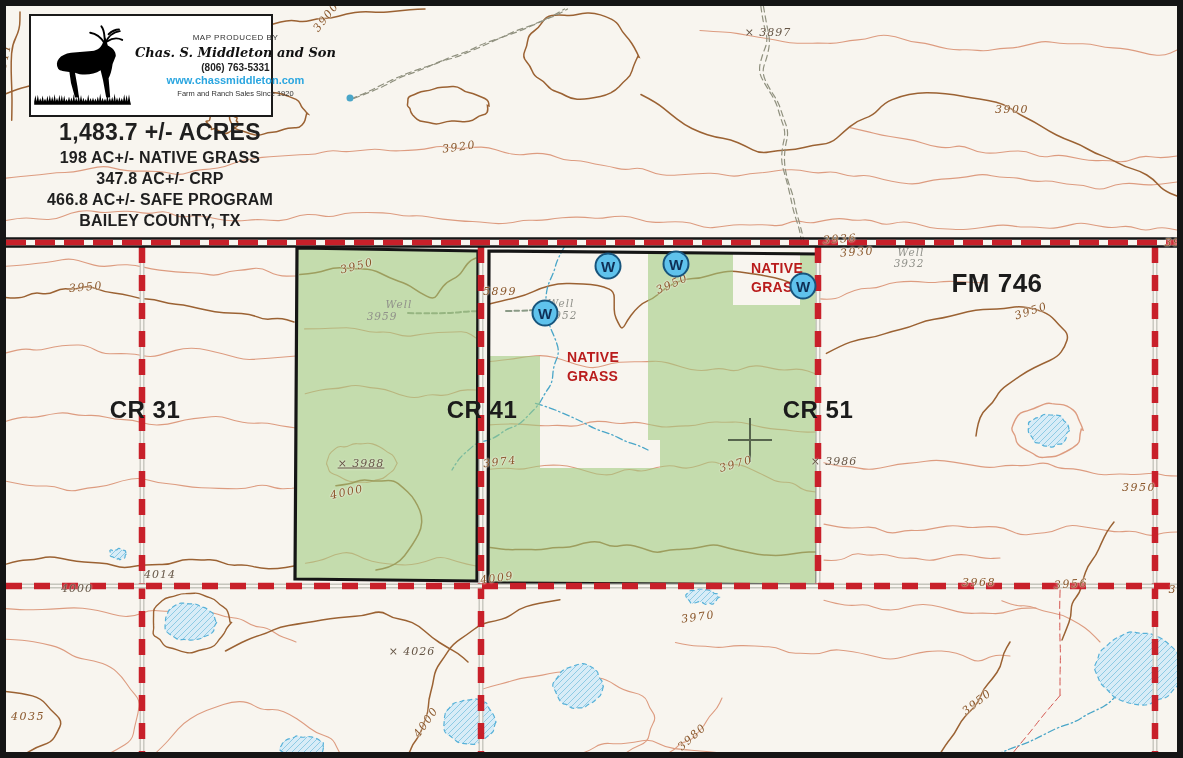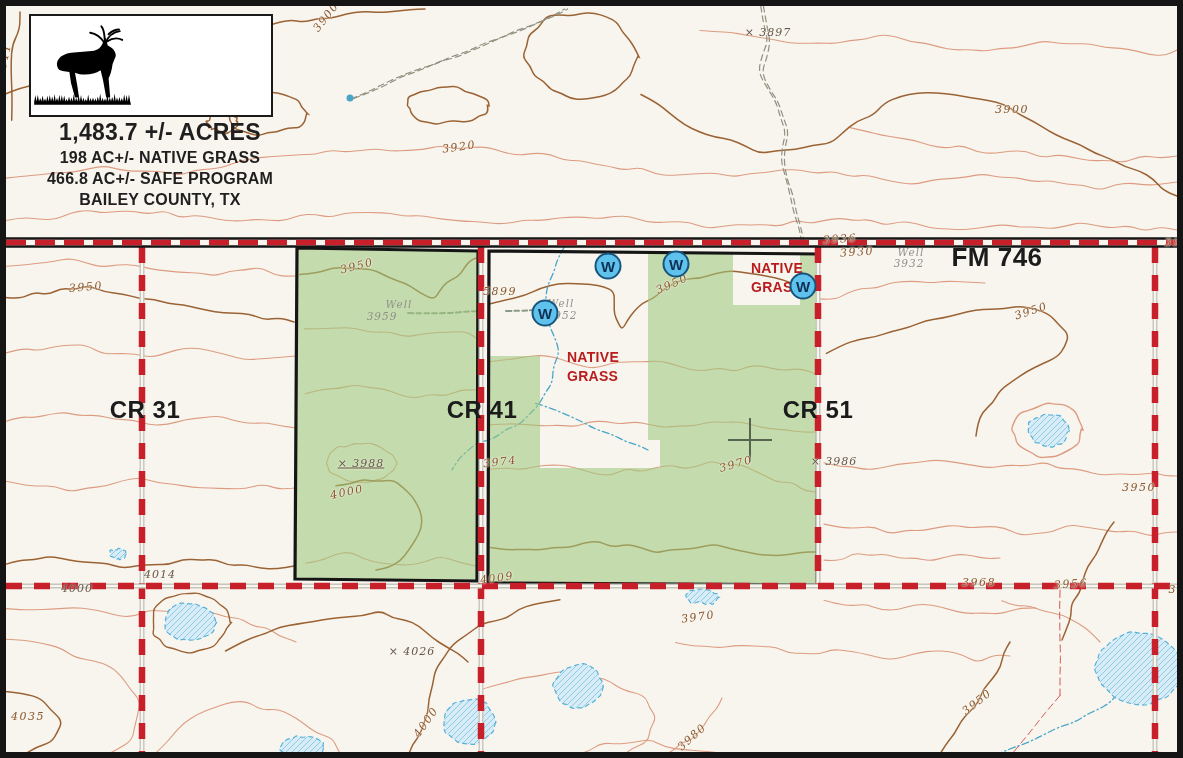--- a/index.html
+++ b/index.html
@@ -198,21 +198,21 @@
       <div class="lbl idx" style="left: 1177px; top: 589px;">39</div>
       <div class="lbl idx" style="left: 698px; top: 617px; transform: translate(-50%, -50%) rotate(-8deg);">3970</div>
       <div class="lbl spot" style="left: 412px; top: 651px;">× 4026</div>
       <div class="lbl idx" style="left: 28px; top: 716px;">4035</div>
       <div class="lbl idx" style="left: 426px; top: 722px; transform: translate(-50%, -50%) rotate(-55deg);">4000</div>
       <div class="lbl idx" style="left: 692px; top: 737px; transform: translate(-50%, -50%) rotate(-42deg);">3980</div>
       <div class="lbl idx" style="left: 977px; top: 702px; transform: translate(-50%, -50%) rotate(-38deg);">3950</div>
       <div class="lbl road-label" style="left: 145px; top: 410px;">CR 31</div>
       <div class="lbl road-label" style="left: 482px; top: 410px;">CR 41</div>
       <div class="lbl road-label" style="left: 818px; top: 410px;">CR 51</div>
-      <div class="lbl road-label fm-label" style="left: 997px; top: 257px;">FM 746</div>
+      <div class="lbl road-label fm-label" style="left: 997px; top: 283px;">FM 746</div>
       <div class="lbl ng" style="left: 593px; top: 367px;">
         <div>NATIVE</div>
         <div>GRASS</div>
       </div>
       <div class="lbl ng" style="left: 777px; top: 278px;">
         <div>NATIVE</div>
         <div>GRASS</div>
       </div>
       <div class="well" style="left: 608px; top: 266px;">W</div>
       <div class="well" style="left: 676px; top: 264px;">W</div>
@@ -227,23 +227,31 @@
         <path d="M93,24 C97,14 104,10 111,9"></path>
         <path d="M95,22 C101,18 108,17 114,20"></path>
         <path d="M92,24 C87,16 81,12 74,11"></path>
         <path d="M97,13 C101,9 106,7 110,7"></path>
       </g>
       <path fill="#000" d="M34,56 C29,47 36,38 50,36 L76,34 C84,33 88,29 90,23 L93,17 L96,27 C102,30 106,34 106,40
         L102,50 C101,58 99,64 97,68 L99,92 L94,92 L90,70 L87,58 C78,64 64,65 55,61 L58,78 L60,92 L55,92 L50,74
         L48,60 C42,59 36,59 34,56 Z"></path>
       <path id="grass" fill="#000" d="M4,97 L5.5,89.2 L7,97 L8.5,88.6 L10,97 L11.5,92.5 L13,97 L14.5,89.6 L16,97 L17.5,93.4 L19,97 L20.5,89.9 L22,97 L23.5,89.0 L25,97 L26.5,90.8 L28,97 L29.5,87.7 L31,97 L32.5,92.4 L34,97 L35.5,88.5 L37,97 L38.5,88.8 L40,97 L41.5,89.4 L43,97 L44.5,93.9 L46,97 L47.5,90.7 L49,97 L50.5,91.9 L52,97 L53.5,87.7 L55,97 L56.5,92.0 L58,97 L59.5,88.7 L61,97 L62.5,88.9 L64,97 L65.5,92.2 L67,97 L68.5,93.9 L70,97 L71.5,88.4 L73,97 L74.5,92.5 L76,97 L77.5,92.1 L79,97 L80.5,93.1 L82,97 L83.5,90.7 L85,97 L86.5,87.1 L88,97 L89.5,92.3 L91,97 L92.5,93.4 L94,97 L95.5,88.1 L97,97 L98.5,91.8 L100,97 L101.5,91.1 L103,97 L104.5,87.1 L106,97 L107.5,92.1 L109,97 L110.5,91.3 L112,97 L113.5,92.5 L115,97 L116.5,87.9 L118,97 L119.5,88.9 L121,97 L122.5,87.8 L124,97 L125,101 L4,101 Z"></path>
     </svg>
+    <div class="logo-text">
+      <div class="lt-produced">MAP PRODUCED BY</div>
+      <div class="lt-company">Chas. S. Middleton and Son</div>
+      <div class="lt-phone">(806) 763-5331</div>
+      <div class="lt-web" id="weblink" style="color: rgb(43, 166, 224);">www.chassmiddleton.com</div>
+      <div class="lt-tag">Farm and Ranch Sales Since 1920</div>
+    </div>
   </div>
 
   <div class="title-block">
     <div class="tb-acres">1,483.7 +/- ACRES</div>
     <div class="tb-line">198 AC+/- NATIVE GRASS</div>
+    <div class="tb-line">347.8 AC+/- CRP</div>
     <div class="tb-line">466.8 AC+/- SAFE PROGRAM</div>
     <div class="tb-line">BAILEY COUNTY, TX</div>
   </div>
 
   <div class="frame"></div>
 </div>
 
 </body></html>

